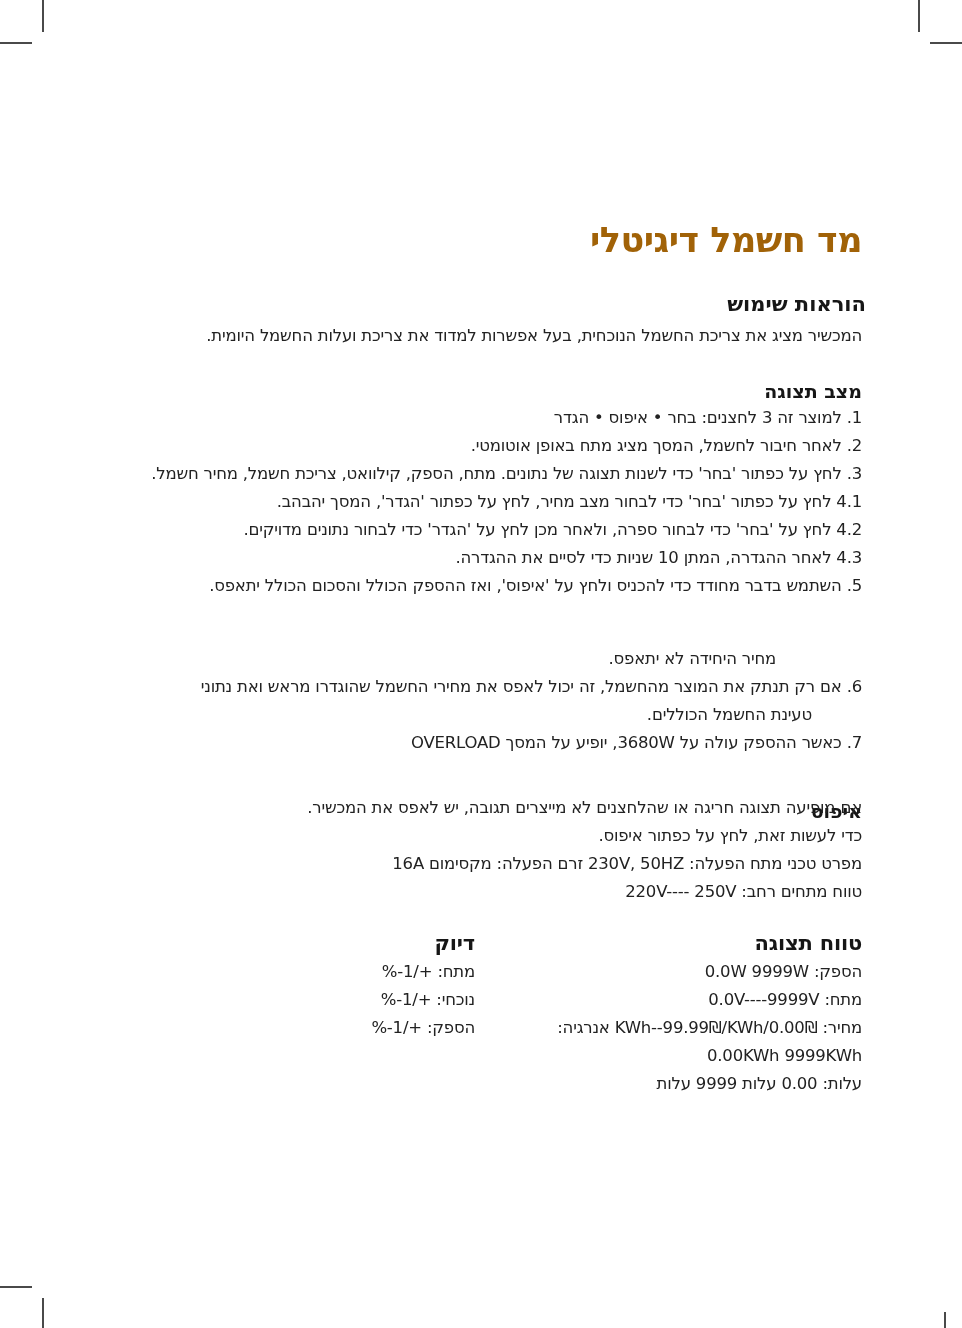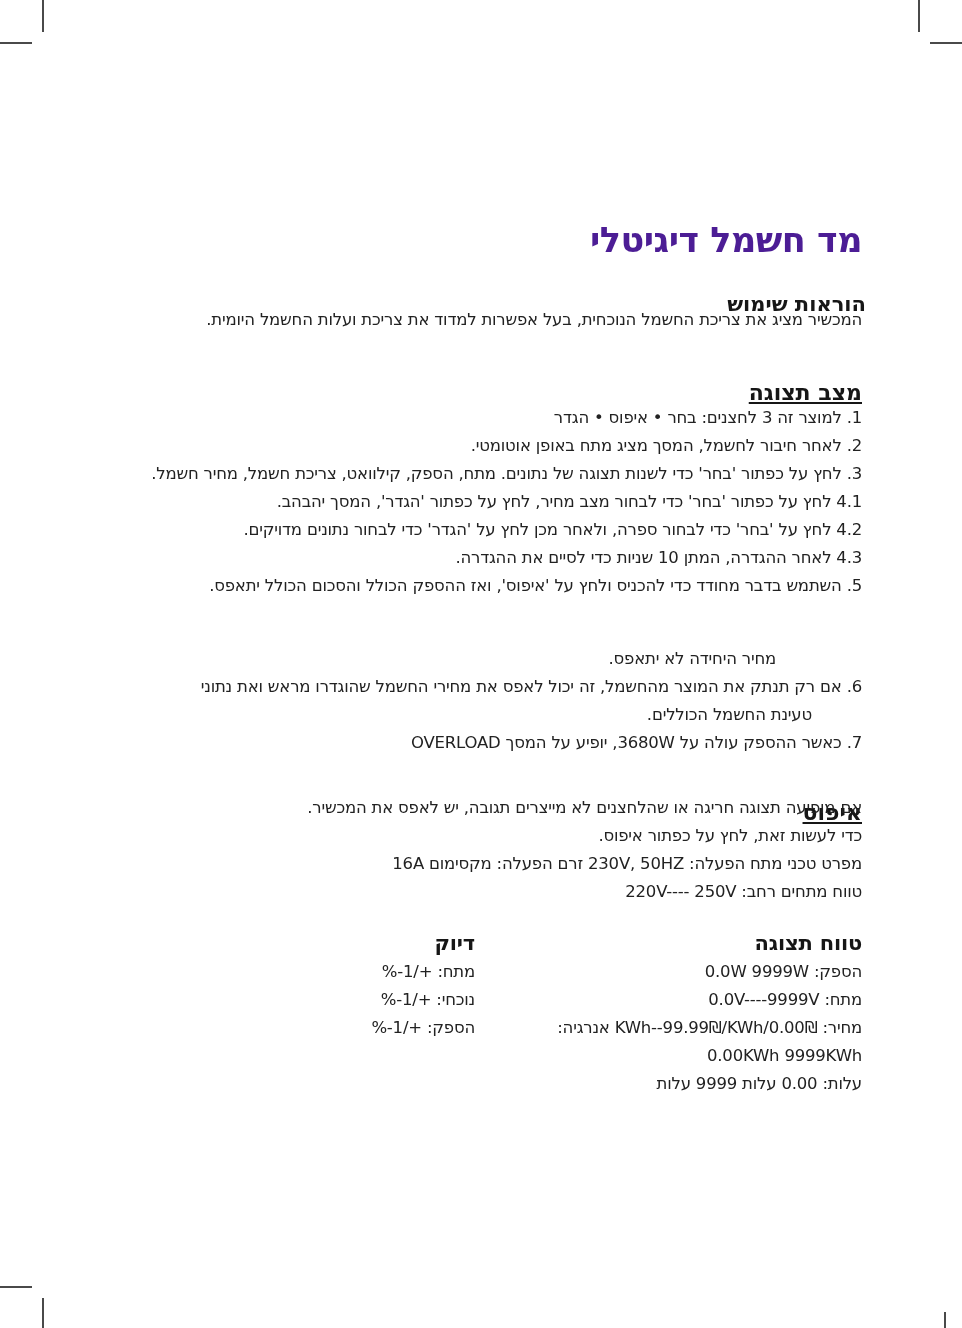--- a/index.html
+++ b/index.html
@@ -6,29 +6,29 @@
   body{
     width:962px;height:1328px;position:relative;background:#ffffff;
     font-family:"DejaVu Sans",sans-serif;color:#1d1d1d;overflow:hidden;
     -webkit-font-smoothing:antialiased;
   }
   .abs{position:absolute;}
   .rtl{direction:rtl;text-align:right;}
   .mark{position:absolute;background:#4a4a4a;}
   .title{
     right:100px;top:220px;width:762px;
-    font-size:35px;font-weight:800;letter-spacing:-0.5px;color:#4c1d95;
+    font-size:35px;font-weight:800;letter-spacing:-0.5px;color:#a16207;
   }
   .h1{
     right:96px;width:762px;
     font-size:21px;font-weight:700;color:#161616;
   }
   .h2{
     right:100px;width:762px;
-    font-size:22px;font-weight:700;color:#161616;text-decoration:underline;
+    font-size:19px;font-weight:700;color:#161616;
   }
   .body-text{
     right:100px;width:762px;
     font-size:16.5px;letter-spacing:-0.2px;color:#222222;
   }
   .lines .line{
     height:28px;line-height:28px;white-space:nowrap;
   }
   .col{top:928px;}
   .col .col-h{font-size:21px;font-weight:700;height:30px;line-height:30px;color:#161616;}
@@ -44,21 +44,21 @@
 <div class="mark" style="left:0;top:42px;width:32px;height:2px;"></div>
 <div class="mark" style="left:918px;top:0;width:2px;height:32px;"></div>
 <div class="mark" style="left:930px;top:42px;width:32px;height:2px;"></div>
 <div class="mark" style="left:0;top:1286px;width:32px;height:2px;"></div>
 <div class="mark" style="left:42px;top:1298px;width:2px;height:30px;"></div>
 <div class="mark" style="left:944px;top:1312px;width:2px;height:16px;"></div>
 
 <div class="abs rtl title">מד חשמל דיגיטלי</div>
 
 <div class="abs rtl h1" style="top:292px;">הוראות שימוש</div>
-<div class="abs rtl body-text" style="top:310px;">המכשיר מציג את צריכת החשמל הנוכחית, בעל אפשרות למדוד את צריכת ועלות החשמל היומית.</div>
+<div class="abs rtl body-text" style="top:326px;">המכשיר מציג את צריכת החשמל הנוכחית, בעל אפשרות למדוד את צריכת ועלות החשמל היומית.</div>
 
 <div class="abs rtl h2" style="top:380px;">מצב תצוגה</div>
 <div class="abs rtl body-text lines" style="top:404px;">
     <div class="line"><span dir="rtl">1. למוצר זה 3 לחצנים: בחר • איפוס • הגדר</span></div>
     <div class="line"><span dir="rtl">2. לאחר חיבור לחשמל, המסך מציג מתח באופן אוטומטי.</span></div>
     <div class="line"><span dir="rtl">3. לחץ על כפתור 'בחר' כדי לשנות תצוגה של נתונים. מתח, הספק, קילוואט, צריכת חשמל, מחיר חשמל.</span></div>
     <div class="line"><span dir="rtl">4.1 לחץ על כפתור 'בחר' כדי לבחור מצב מחיר, לחץ על כפתור 'הגדר', המסך יהבהב.</span></div>
     <div class="line"><span dir="rtl">4.2 לחץ על 'בחר' כדי לבחור ספרה, ולאחר מכן לחץ על 'הגדר' כדי לבחור נתונים מדויקים.</span></div>
     <div class="line"><span dir="rtl">4.3 לאחר ההגדרה, המתן 10 שניות כדי לסיים את ההגדרה.</span></div>
     <div class="line"><span dir="rtl">5. השתמש בדבר מחודד כדי להכניס ולחץ על 'איפוס', ואז ההספק הכולל והסכום הכולל יתאפס.</span></div>

